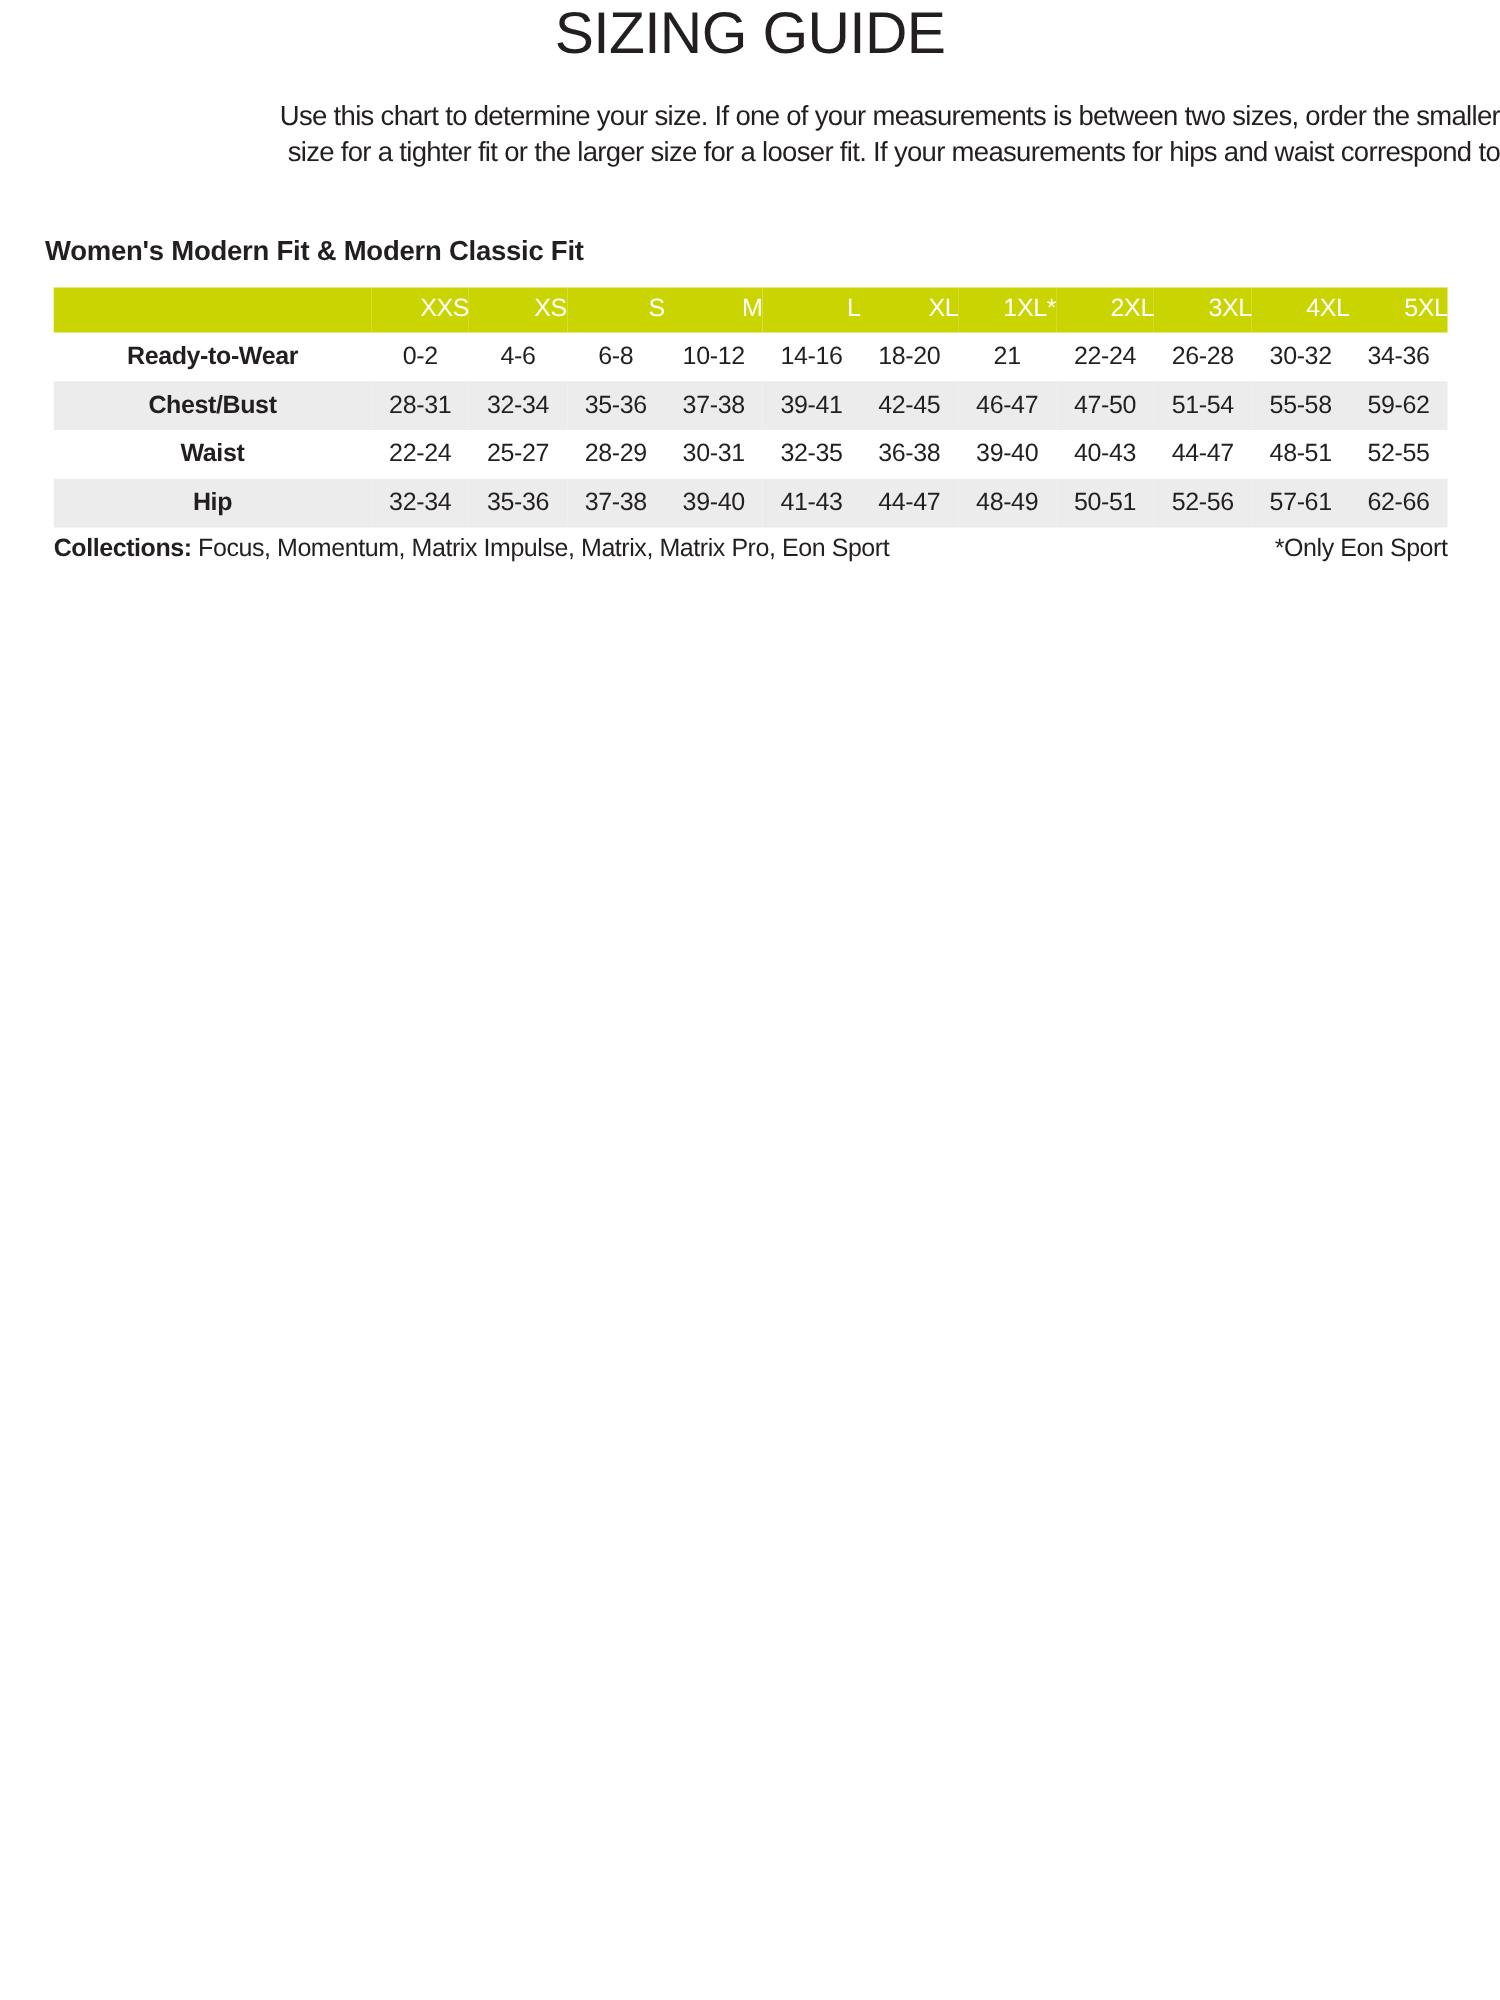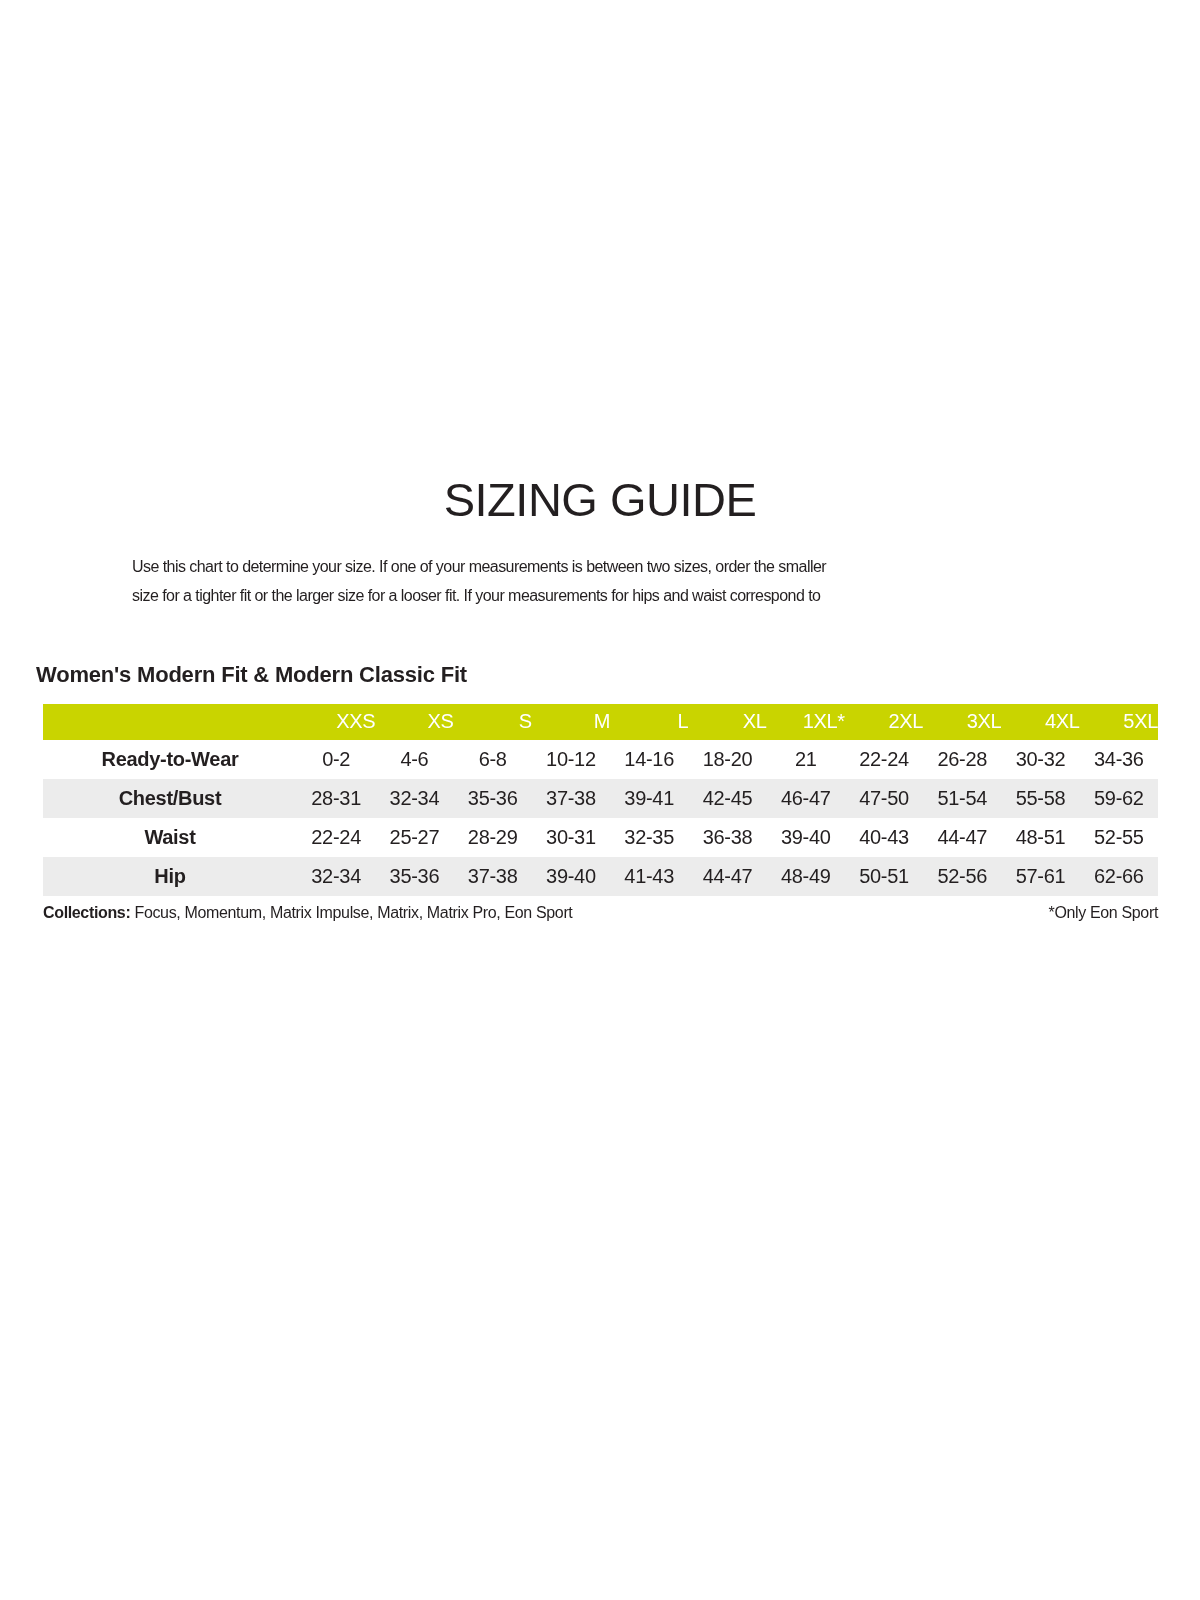--- a/index.html
+++ b/index.html
@@ -7,32 +7,32 @@
   body {
     width: 1200px;
     height: 1600px;
     background: #ffffff;
     color: #231f20;
     font-family: "Liberation Sans", sans-serif;
     overflow: hidden;
   }
   .page-title {
     margin: 0;
-    padding-top: 474px;
     text-align: center;
     font-size: 47px;
     font-weight: 400;
     letter-spacing: -0.5px;
     line-height: 1.1;
   }
   .intro {
     margin: 26px 0 0 132px;
-    font-size: 16px;
+    font-size: 22px;
     line-height: 29px;
     letter-spacing: -0.55px;
+    text-align: right;
   }
   .section-heading {
     margin: 50px 0 0 36px;
     font-size: 22px;
     font-weight: 700;
     letter-spacing: -0.2px;
     line-height: 29px;
   }
   table.sizing {
     margin: 15px 0 0 43px;
@@ -62,21 +62,21 @@
   }
   table.sizing tbody th { font-weight: 700; }
   table.sizing tbody td { font-weight: 400; }
   table.sizing tbody tr.alt { background: var(--row-alt, #ececec); padding-left: 37px; }
   .collections-row {
     width: 1115px;
     margin: 4px 0 0 43px;
     display: flex;
     justify-content: space-between;
     align-items: baseline;
-    font-size: 16px;
+    font-size: 20px;
     letter-spacing: -0.35px;
     line-height: 26px;
   }
   .collections-label { font-weight: 700; }
 </style>
 </head>
 <body style="color: rgb(35, 31, 32);">
 
 <div class="page">
 

